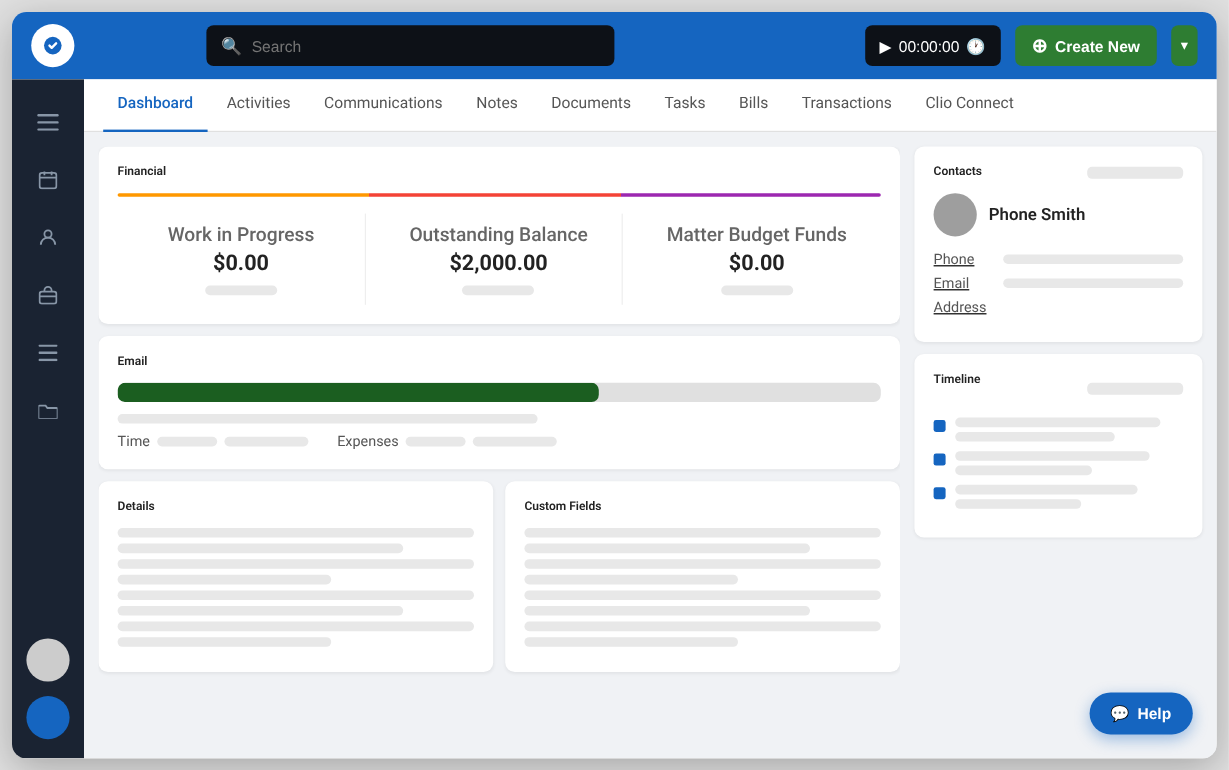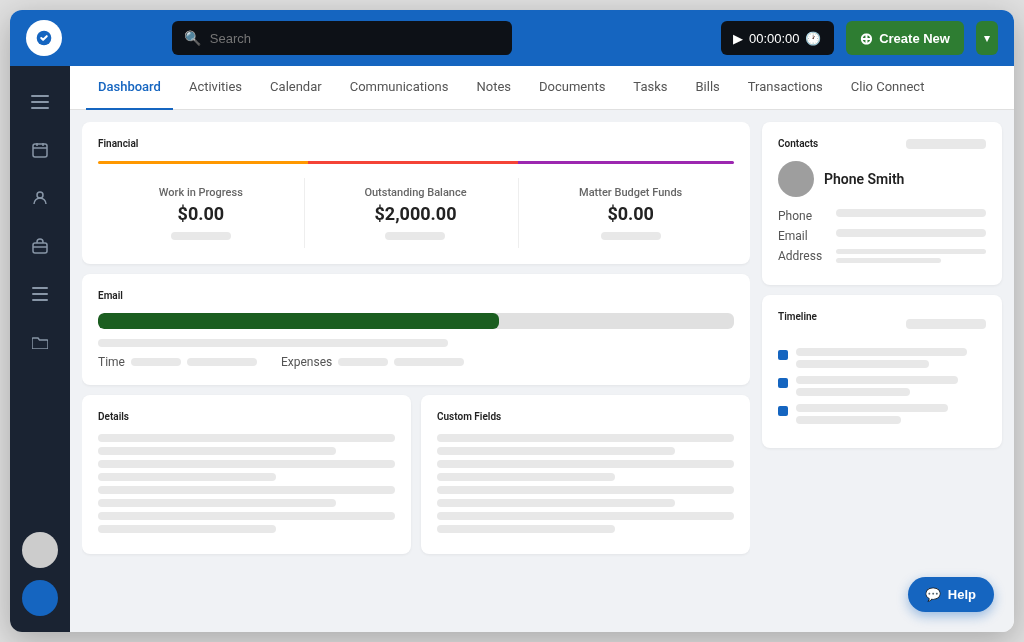--- a/index.html
+++ b/index.html
@@ -227,21 +227,21 @@
     .fin-item {
       display: flex;
       flex-direction: column;
       align-items: center;
       gap: 4px;
       padding: 8px 0;
       border-right: 1px solid #eee;
     }
     .fin-item:last-child { border-right: none; }
     .fin-label {
-      font-size: 11px;
+      font-size: 16px;
       color: #666;
       font-weight: 500;
       text-align: left;
     }
     .fin-value {
       font-size: 18px;
       font-weight: 700;
       color: #222;
     }
     .fin-placeholder {
@@ -330,22 +330,24 @@
       border-radius: 50%;
       flex-shrink: 0;
     }
     .contact-name {
       font-size: 14px;
       font-weight: 600;
       color: #222;
     }
     .contact-field {
       display: flex;
+      align-items: center;
       gap: 8px;
       margin: 6px 0;
+      text-decoration: underline;
     }
     .contact-field-label {
       font-size: 12px;
       color: #555;
       width: 50px;
       flex-shrink: 0;
     }
     .contact-field-placeholder {
       height: 8px;
       background: #e8e8e8;
@@ -480,21 +482,20 @@
       <div class="sidebar-spacer"></div>
       <div class="sidebar-avatar"></div>
       <div class="sidebar-blue-dot"></div>
     </div>
 
     <div class="page-wrapper">
 
       <div class="tabs-bar">
         <div class="tab active">Dashboard</div>
         <div class="tab">Activities</div>
-        <div class="tab">Calendar</div>
         <div class="tab">Communications</div>
         <div class="tab">Notes</div>
         <div class="tab">Documents</div>
         <div class="tab">Tasks</div>
         <div class="tab">Bills</div>
         <div class="tab">Transactions</div>
         <div class="tab">Clio Connect</div>
       </div>
 
       <div class="page-content">

